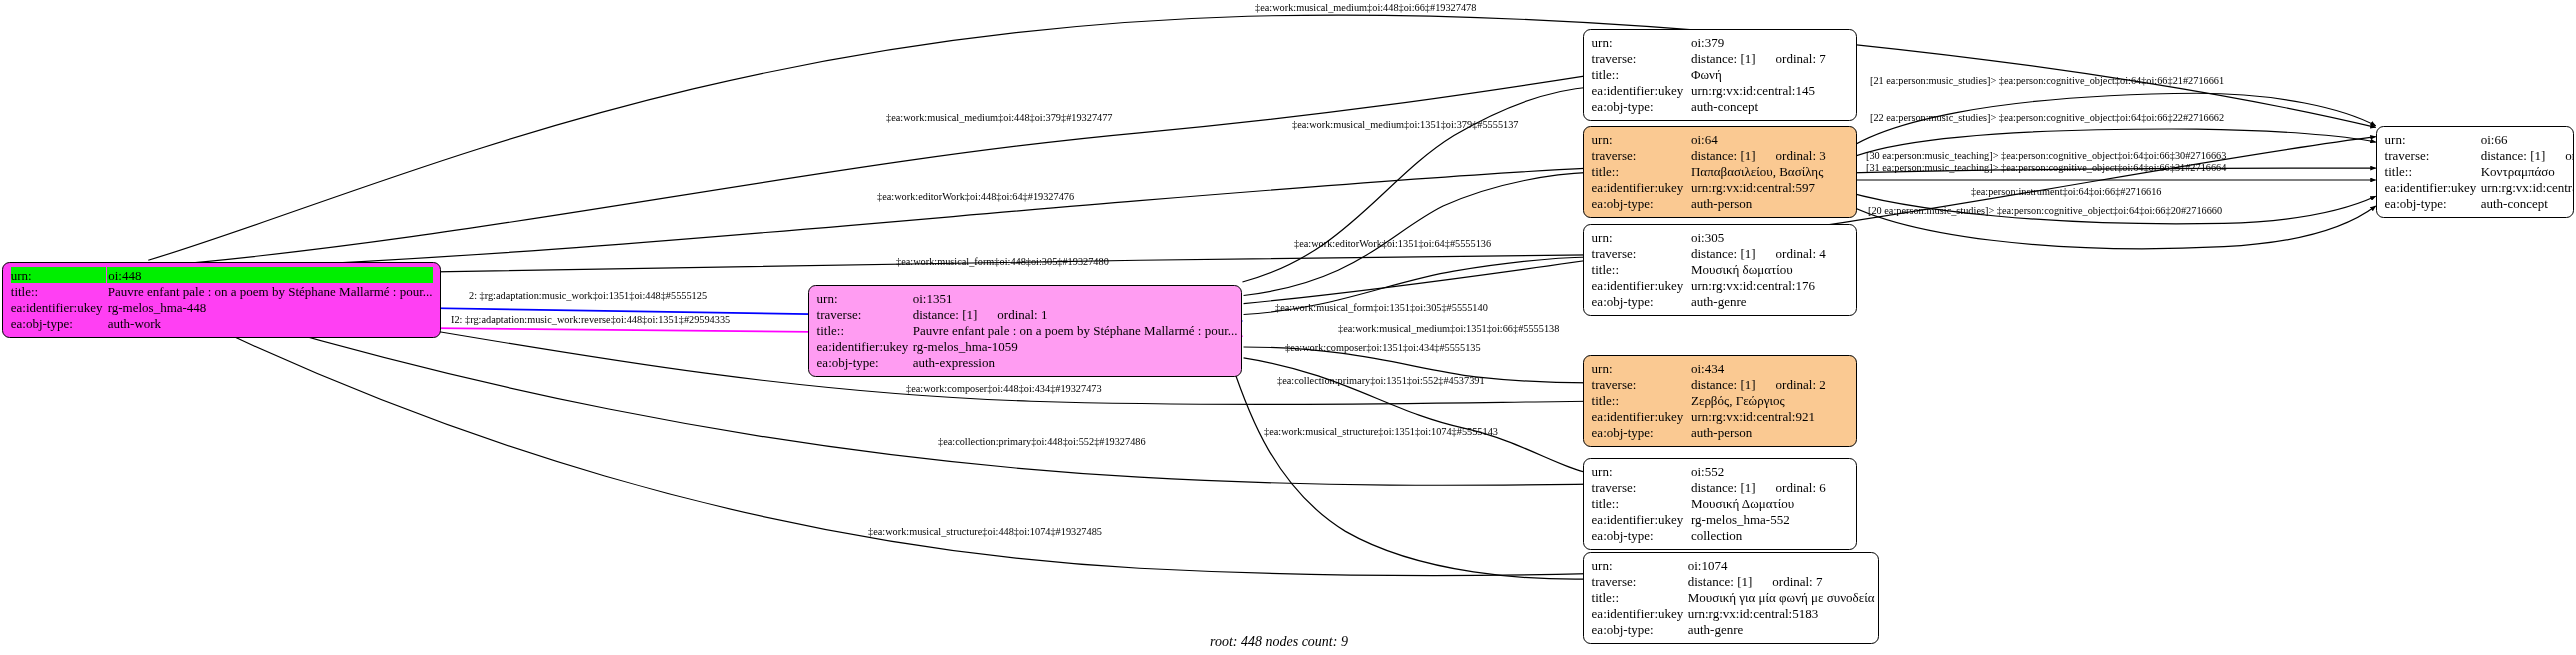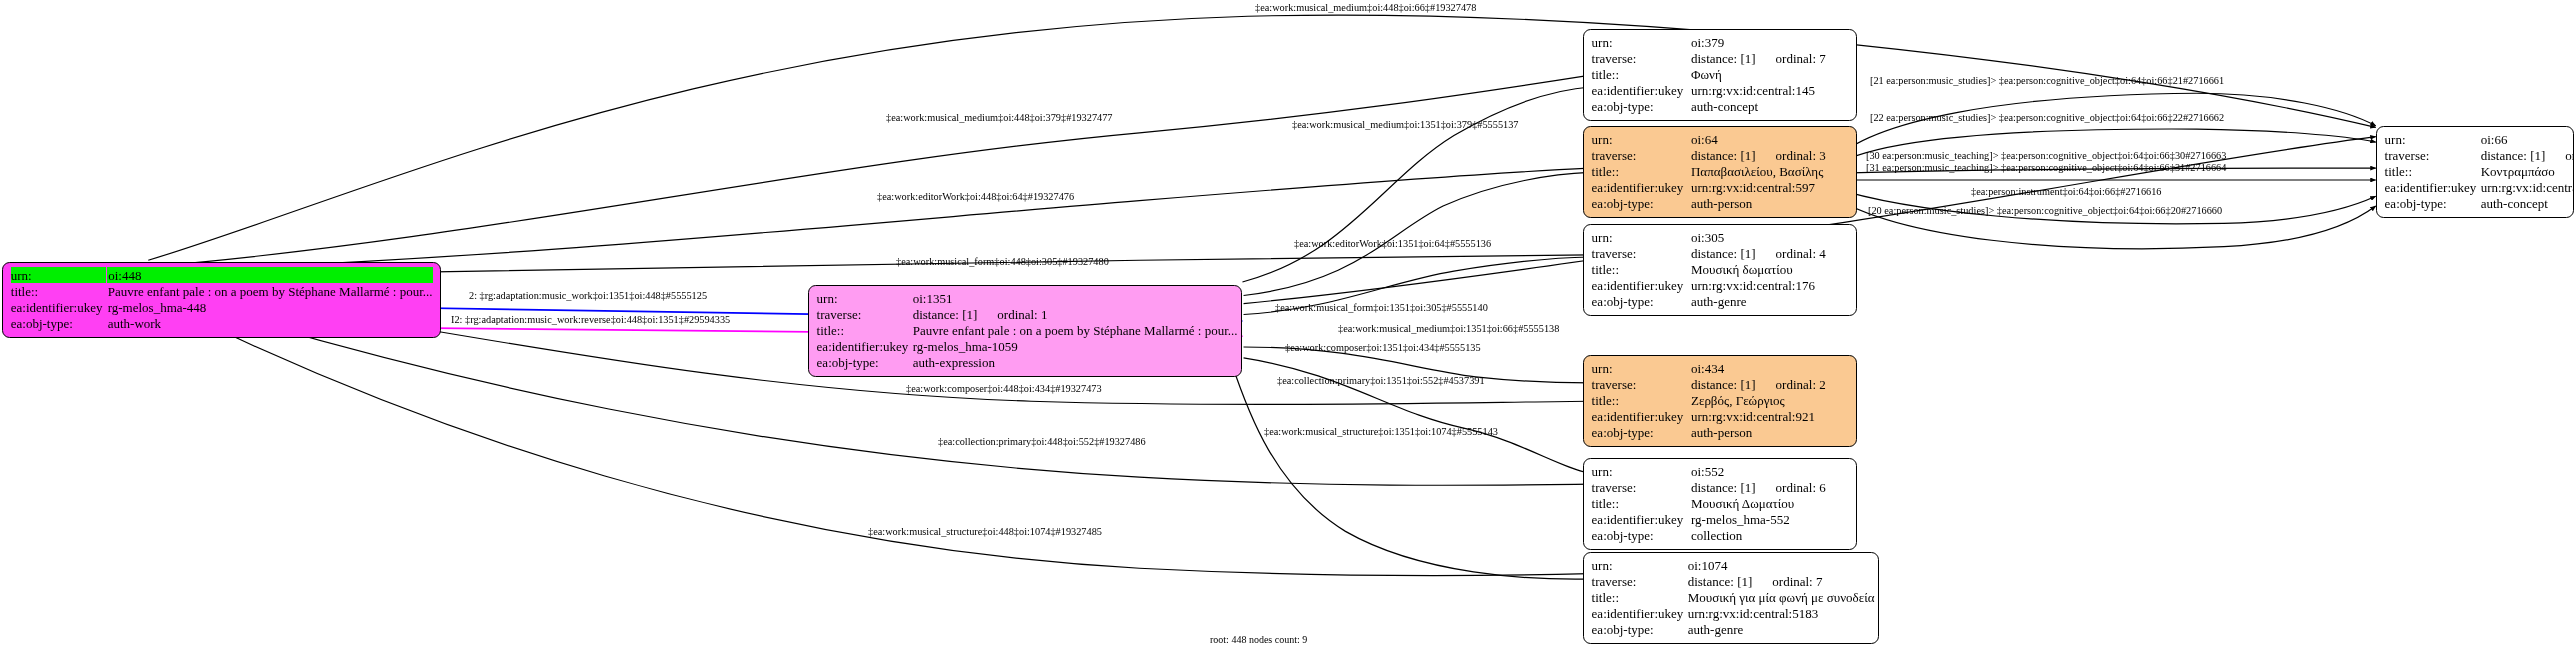--- a/index.html
+++ b/index.html
@@ -80,23 +80,24 @@
 
   .edge-label {
     position: absolute;
     font-size: 10.3px;
     color: #000000;
     white-space: nowrap;
     line-height: 1;
   }
   .caption {
     position: absolute;
-    font-size: 10px;
+    font-size: 14px;
     color: #000000;
     white-space: nowrap;
+    font-style: italic;
   }
 </style>
 </head>
 <body>
 
 <div id="canvas">
 
   <svg id="edges" viewBox="0 0 4748 1208" xmlns="http://www.w3.org/2000/svg">
     <defs>
       <marker id="ah" markerWidth="11" markerHeight="9" refX="10" refY="4.5" orient="auto" markerUnits="userSpaceOnUse">

